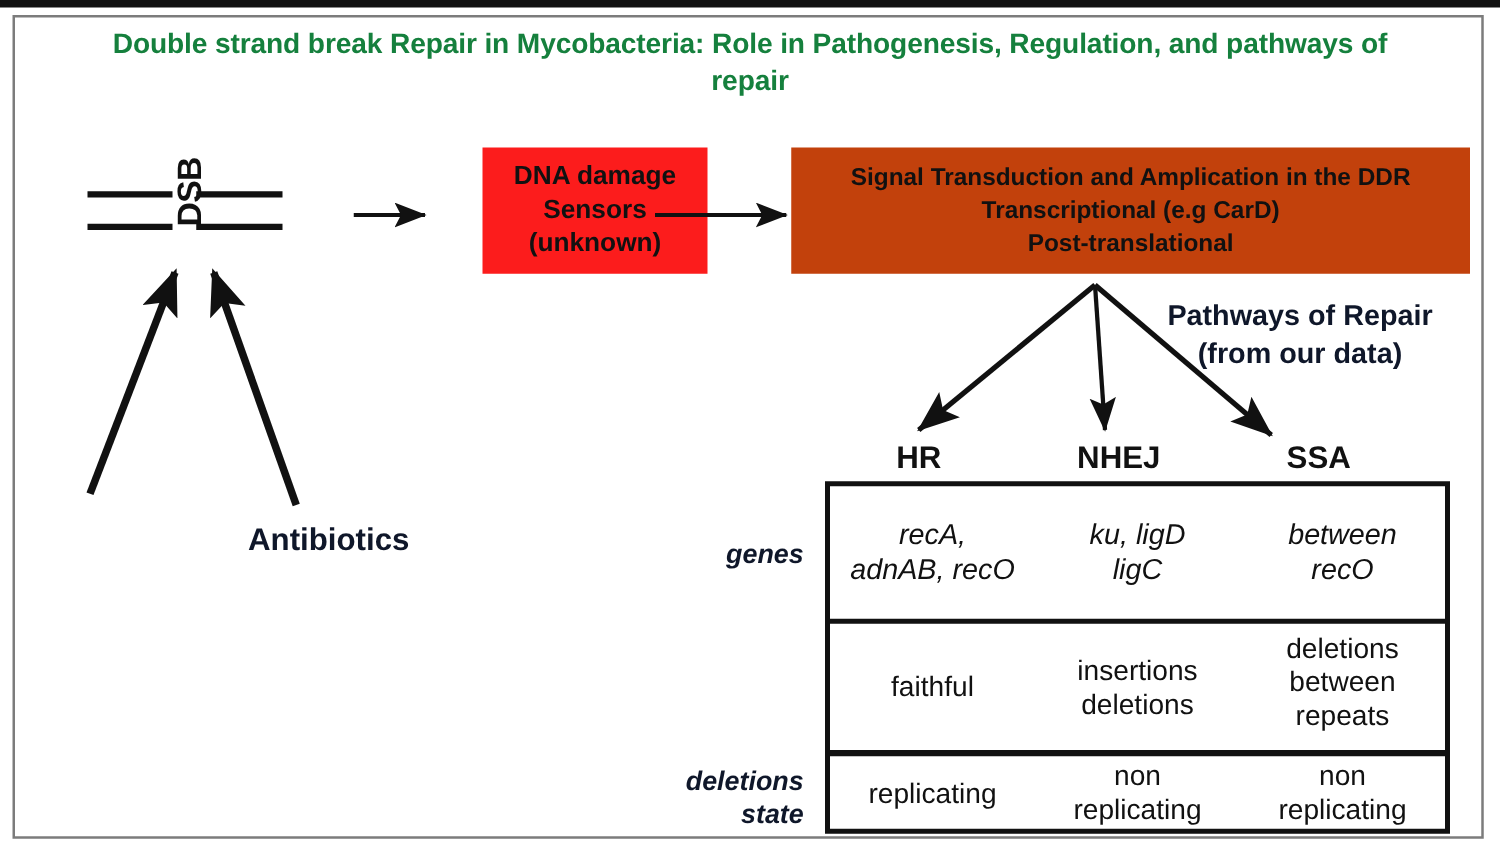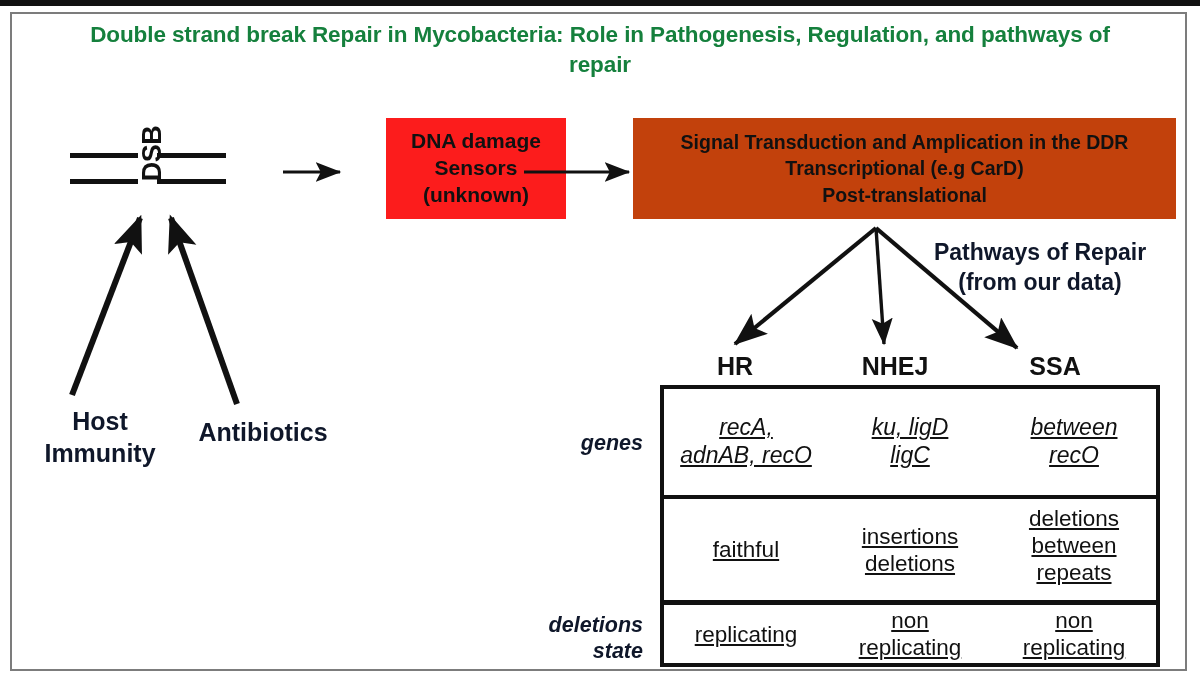--- a/index.html
+++ b/index.html
@@ -168,21 +168,20 @@
     flex: 1 1 0;
     display: flex;
     align-items: center;
     justify-content: center;
     text-align: center;
     font-size: 22.5px;
     line-height: 1.2;
     color: #111111;
     padding: 0 12px;
     box-sizing: border-box;
-    text-decoration: underline;
   }
   .cell.italic { font-style: italic; font-size: 23px; }
   .cell.top    { align-items: flex-start; padding-top: 6px; }
 
   
   .arrows {
     position: absolute;
     left: 0; top: 0;
     width: 1200px; height: 683px;
     pointer-events: none;
@@ -209,21 +208,20 @@
     <span>Sensors</span>
     <span>(unknown)</span>
   </div>
 
   <div class="box box-green">
     <span>Signal Transduction and Amplication in the DDR</span>
     <span>Transcriptional (e.g CarD)</span>
     <span>Post-translational</span>
   </div>
 
-  <div class="lbl lbl-host">Host Immunity</div>
   <div class="lbl lbl-anti">Antibiotics</div>
 
   <div class="lbl lbl-pathways">
     <div>Pathways of Repair</div>
     <div>(from our data)</div>
   </div>
 
   <div class="colhead ch-hr">HR</div>
   <div class="colhead ch-nhej">NHEJ</div>
   <div class="colhead ch-ssa">SSA</div>

